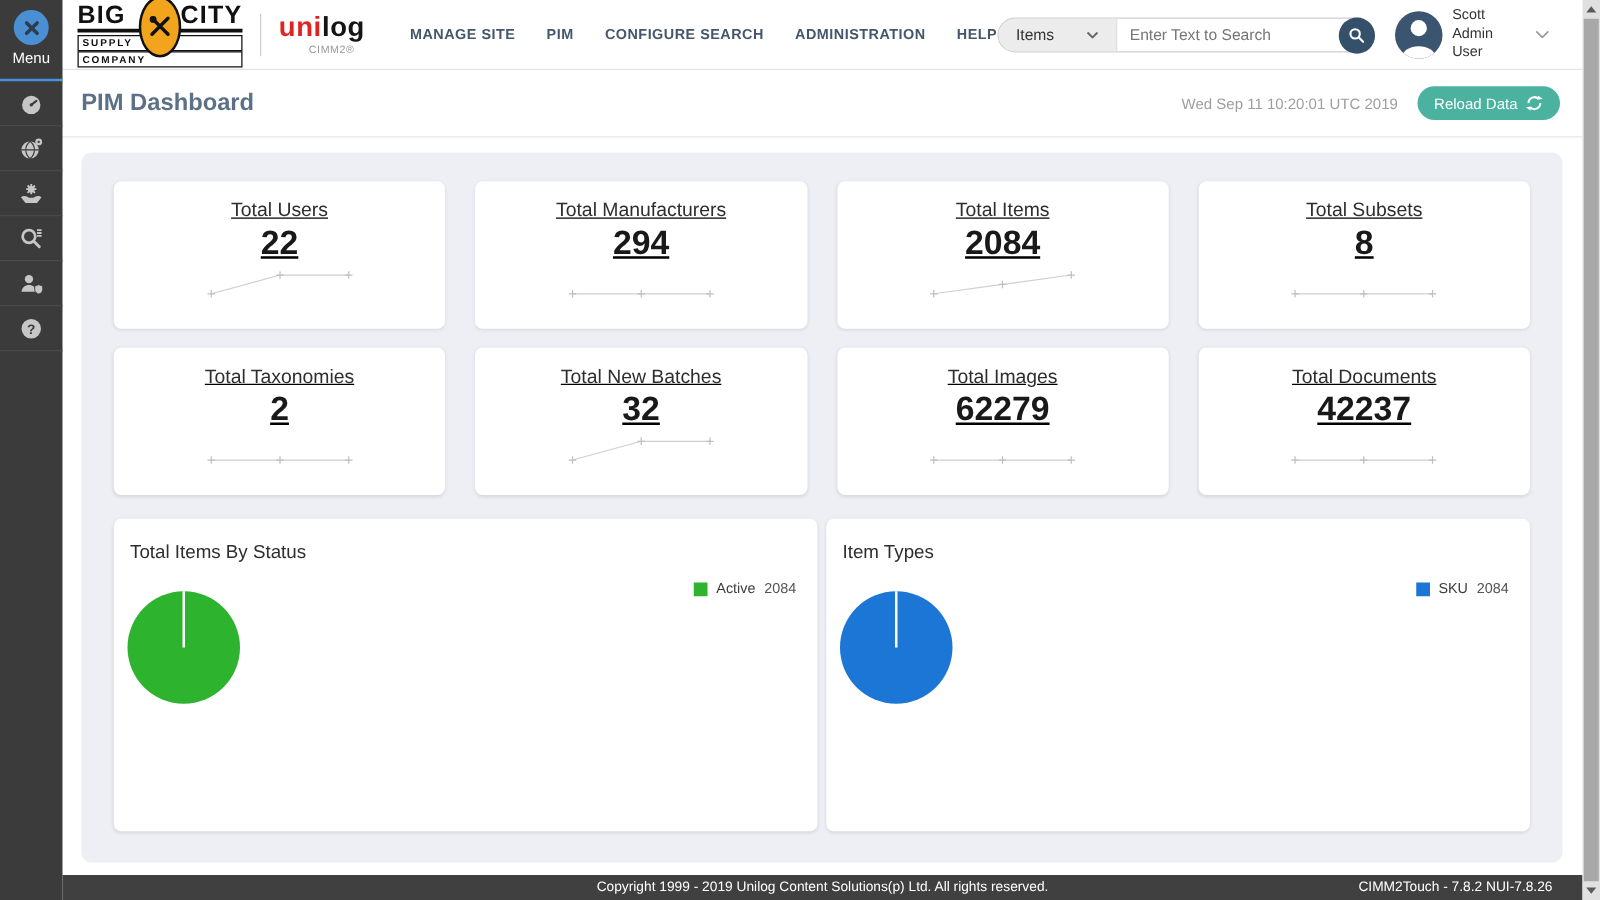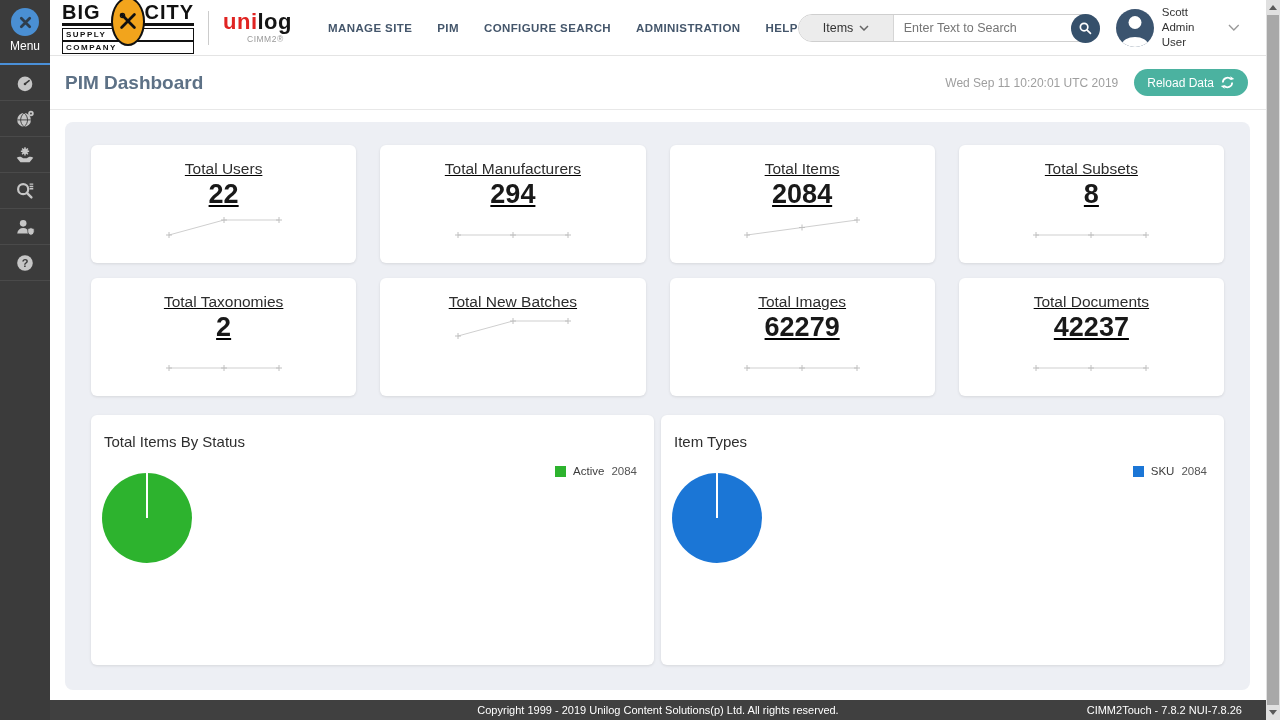--- a/index.html
+++ b/index.html
@@ -33,21 +33,21 @@
   .u-red { color:#e02422; } .u-black { color:#151515; }
   .u-sub { font-size:8.5px; color:#999; margin-top:2px; letter-spacing:.5px;padding-left:24px; }
 
   .nav { display:flex; gap:25px; margin-left:36px; }
   .nav-item { font-size:11.5px; font-weight:700; letter-spacing:.4px; color:#44566b; cursor:pointer; white-space:nowrap; }
 
   .search-wrap { margin-left:auto; display:flex; align-items:center; }
   .search-pill { display:flex; align-items:center; height:28px; border:1px solid #cfcfcf; border-radius:15px;
                  background:#fff; width:306px; position:relative; }
   .cat-select { background:#ececec; height:100%; border-right:1px solid #d5d5d5; border-radius:14px 0 0 14px;
-                display:flex; align-items:center; justify-content:space-between; width:95px; padding:0 24px;
+                display:flex; align-items:center; justify-content:space-between; width:95px; padding:0 14px;
                 font-size:12.5px; color:#333; cursor:pointer; }
   .search-input { border:none; outline:none; flex:1; font-size:12.5px; padding:0 34px 0 10px; color:#555;
                   background:transparent; min-width:0; }
   .search-btn { position:absolute; right:-1px; top:-1px; width:29px; height:29px; border:none; border-radius:50%;
                 background:#35506b; display:flex; align-items:center; justify-content:center; cursor:pointer; }
 
   .user-wrap { display:flex; align-items:center; gap:8px; margin-left:16px; cursor:pointer; }
   .avatar { width:38px; height:38px; border-radius:50%; background:#3b546f; position:relative; overflow:hidden; flex:none; }
   .av-head { position:absolute; left:50%; top:7px; transform:translateX(-50%); width:13px; height:13px;
              border-radius:50%; background:#fff; }
@@ -278,20 +278,21 @@
       <div class="stat-value">2</div>
       <div class="spark"><svg width="130" height="30" viewBox="0 0 130 30">
             <polyline points="10,24 65,24 120,24" fill="none" stroke="#cfcfcf" stroke-width="1"></polyline>
             <path d="M7 24h6M10 21v6" stroke="#c0c0c0" stroke-width="1" fill="none"></path>
             <path d="M62 24h6M65 21v6" stroke="#c0c0c0" stroke-width="1" fill="none"></path>
             <path d="M117 24h6M120 21v6" stroke="#c0c0c0" stroke-width="1" fill="none"></path>
           </svg></div>
     </div>
     <div class="stat-card">
       <div class="stat-label">Total New Batches</div>
+      <div class="stat-value">32</div>
       <div class="spark"><svg width="130" height="30" viewBox="0 0 130 30">
             <polyline points="10,24 65,9 120,9" fill="none" stroke="#cfcfcf" stroke-width="1"></polyline>
             <path d="M7 24h6M10 21v6" stroke="#c0c0c0" stroke-width="1" fill="none"></path>
             <path d="M62 9h6M65 6v6" stroke="#c0c0c0" stroke-width="1" fill="none"></path>
             <path d="M117 9h6M120 6v6" stroke="#c0c0c0" stroke-width="1" fill="none"></path>
           </svg></div>
     </div>
     <div class="stat-card">
       <div class="stat-label">Total Images</div>
       <div class="stat-value">62279</div>

